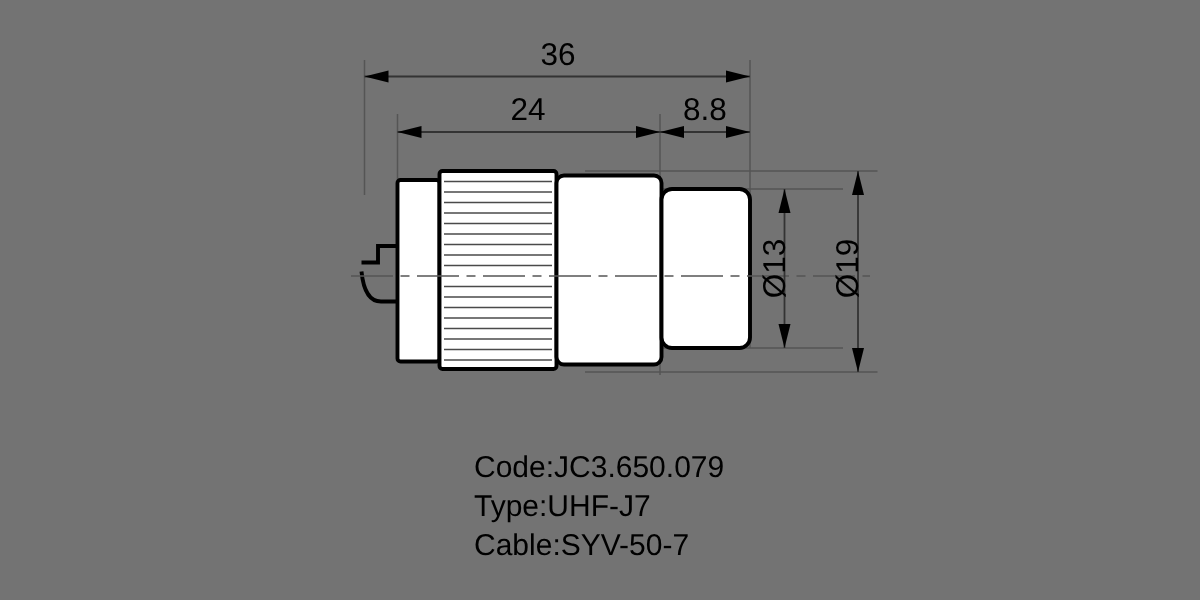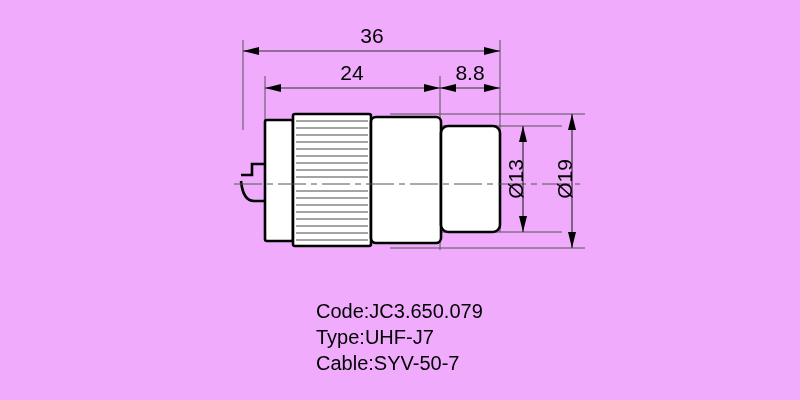--- a/index.html
+++ b/index.html
@@ -10,21 +10,21 @@
   body {
     width: 800px;
     height: 400px;
     overflow: hidden;
     font-family: "Liberation Sans", sans-serif;
   }
   #drawing-root {
     position: relative;
     width: 800px;
     height: 400px;
-    background: #f0abfc;
+    background: #737373;
   }
   svg#technical-drawing {
     display: block;
     width: 800px;
     height: 400px;
   }
   .dim-text {
     font-family: "Liberation Sans", sans-serif;
     font-size: 21px;
     fill: #000000;

